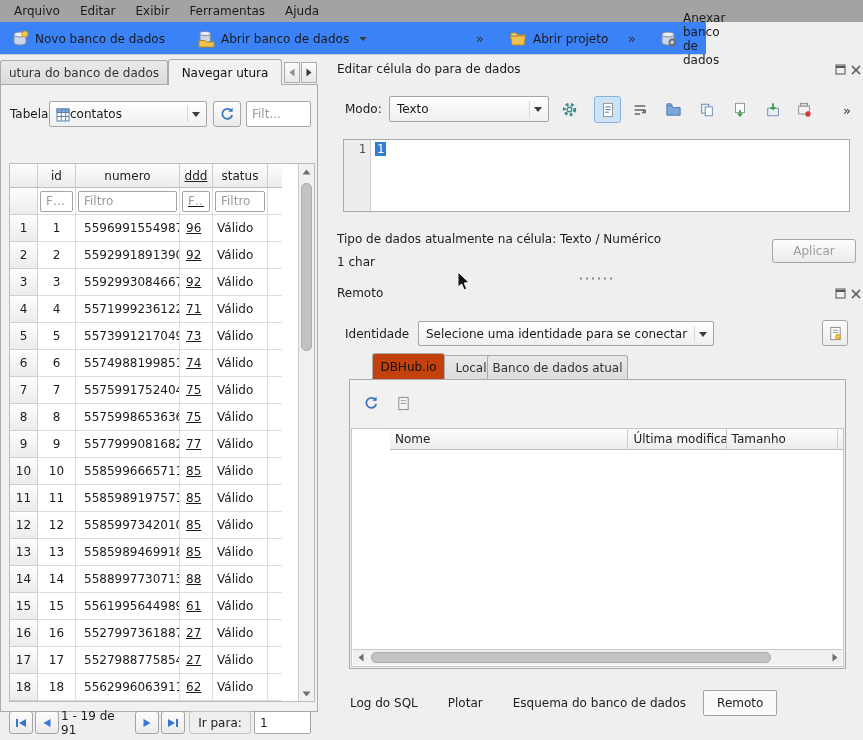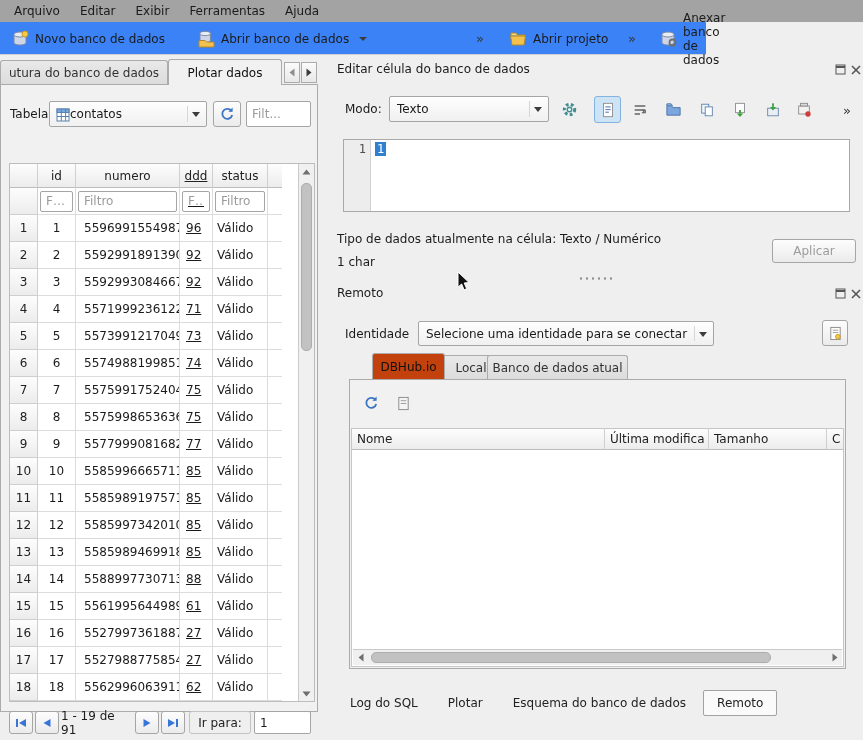--- a/index.html
+++ b/index.html
@@ -80,21 +80,21 @@
   .sel { background:#3080cf; color:#fff; padding:0 2px; }
   .apply-btn { position:absolute; left:440px; top:181px; width:84px; height:24px; color:#9c9c9c; }
   .split-handle { position:absolute; left:246px; top:219px; width:34px; height:3px;
                   background-image:radial-gradient(circle,#909090 1px,transparent 1.3px); background-size:6px 3px; background-repeat:repeat-x; }
 
   .remote-dock { position:absolute; left:332px; top:283px; width:531px; height:392px; }
   .rtab { position:absolute; top:72px; height:24px; display:flex; align-items:center; justify-content:center; font-size:12px;
           background:linear-gradient(#e9e9e9,#dcdcdc); border:1px solid #ababab; border-bottom:none; border-radius:3px 3px 0 0; color:#333; }
   .rtab.active { background:#c2410c; height:26px; top:70px; z-index:3; color:#111;margin-left:22px; }
   .remote-frame { position:absolute; left:17px; top:96px; width:497px; height:290px; border:1px solid #ababab; background:#f1f1f1; }
-  .rlist { position:absolute; left:1px; right:1px; top:48px; bottom:1px; border:1px solid #c6c6c6; background:#fff; }
+  .rlist { position:absolute; left:1px; right:1px; top:48px; bottom:1px; border:1px solid #c6c6c6; background:#fff;padding-left:38px; }
   .rhead { display:flex; height:21px; }
   .rhcell { display:flex; align-items:center; padding-left:5px; background:linear-gradient(#fdfdfd,#ececec);
             border-right:1px solid #cfcfcf; border-bottom:1px solid #bdbdbd; color:#222; overflow:hidden; white-space:nowrap; }
 
   
   .bottom-tabs { position:absolute; left:337px; top:690px; height:27px; display:flex; gap:4px;justify-content:center; }
   .btab { display:flex; align-items:center; padding:0 13px; height:26px; color:#222; }
   .btab.active { background:#fafafa; border:1px solid #a2a2a2; border-radius:2px; }
 
   
@@ -151,21 +151,21 @@
       </svg>
       <span>Anexar banco de dados</span>
     </div>
   </div>
 
   <div class="left-dock">
     <div class="ltab" style="left:0;width:168px">
       <span>utura do banco de dados</span>
     </div>
     <div class="ltab active" style="left:168px;width:114px">
-      <span>Plotar dados</span>
+      <span>Navegar utura</span>
     </div>
     <div class="tab-scroll" style="left:284px">
       <svg width="8" height="9" viewBox="0 0 8 9">
           <path d="M6.5 0.5L1.5 4.5l5 4z" fill="#8d8d8d"></path>
         </svg>
     </div>
     <div class="tab-scroll" style="left:301px">
       <svg width="8" height="9" viewBox="0 0 8 9">
           <path d="M1.5 0.5l5 4-5 4z" fill="#3c3c3c"></path>
         </svg>
@@ -406,21 +406,21 @@
               <rect x="9" y="1" width="2" height="8" fill="#3875d7"></rect>
             </svg>
         </div>
         <div class="goto-label">Ir para:</div>
         <input class="txtinput goto-input" value="1" style="">
       </div>
     </div>
   </div>
 
   <div class="edit-dock">
-    <span class="docktitle" style="left:5px;top:4px">Editar célula do banco de dados</span>
+    <span class="docktitle" style="left:5px;top:4px">Editar célula do para de dados</span>
     <div class="dockbtn" style="left:502px;top:5px">
       <svg width="11" height="11" viewBox="0 0 11 11">
           <rect x="1" y="1" width="9" height="9" fill="none" stroke="#555"></rect>
           <line x1="1" y1="3" x2="10" y2="3" stroke="#555" stroke-width="2"></line>
         </svg>
     </div>
     <div class="dockbtn" style="left:517px;top:5px">
       <svg width="10" height="10" viewBox="0 0 10 10">
           <path d="M1 1l8 8M9 1l-8 8" stroke="#555" stroke-width="1.6"></path>
         </svg>

